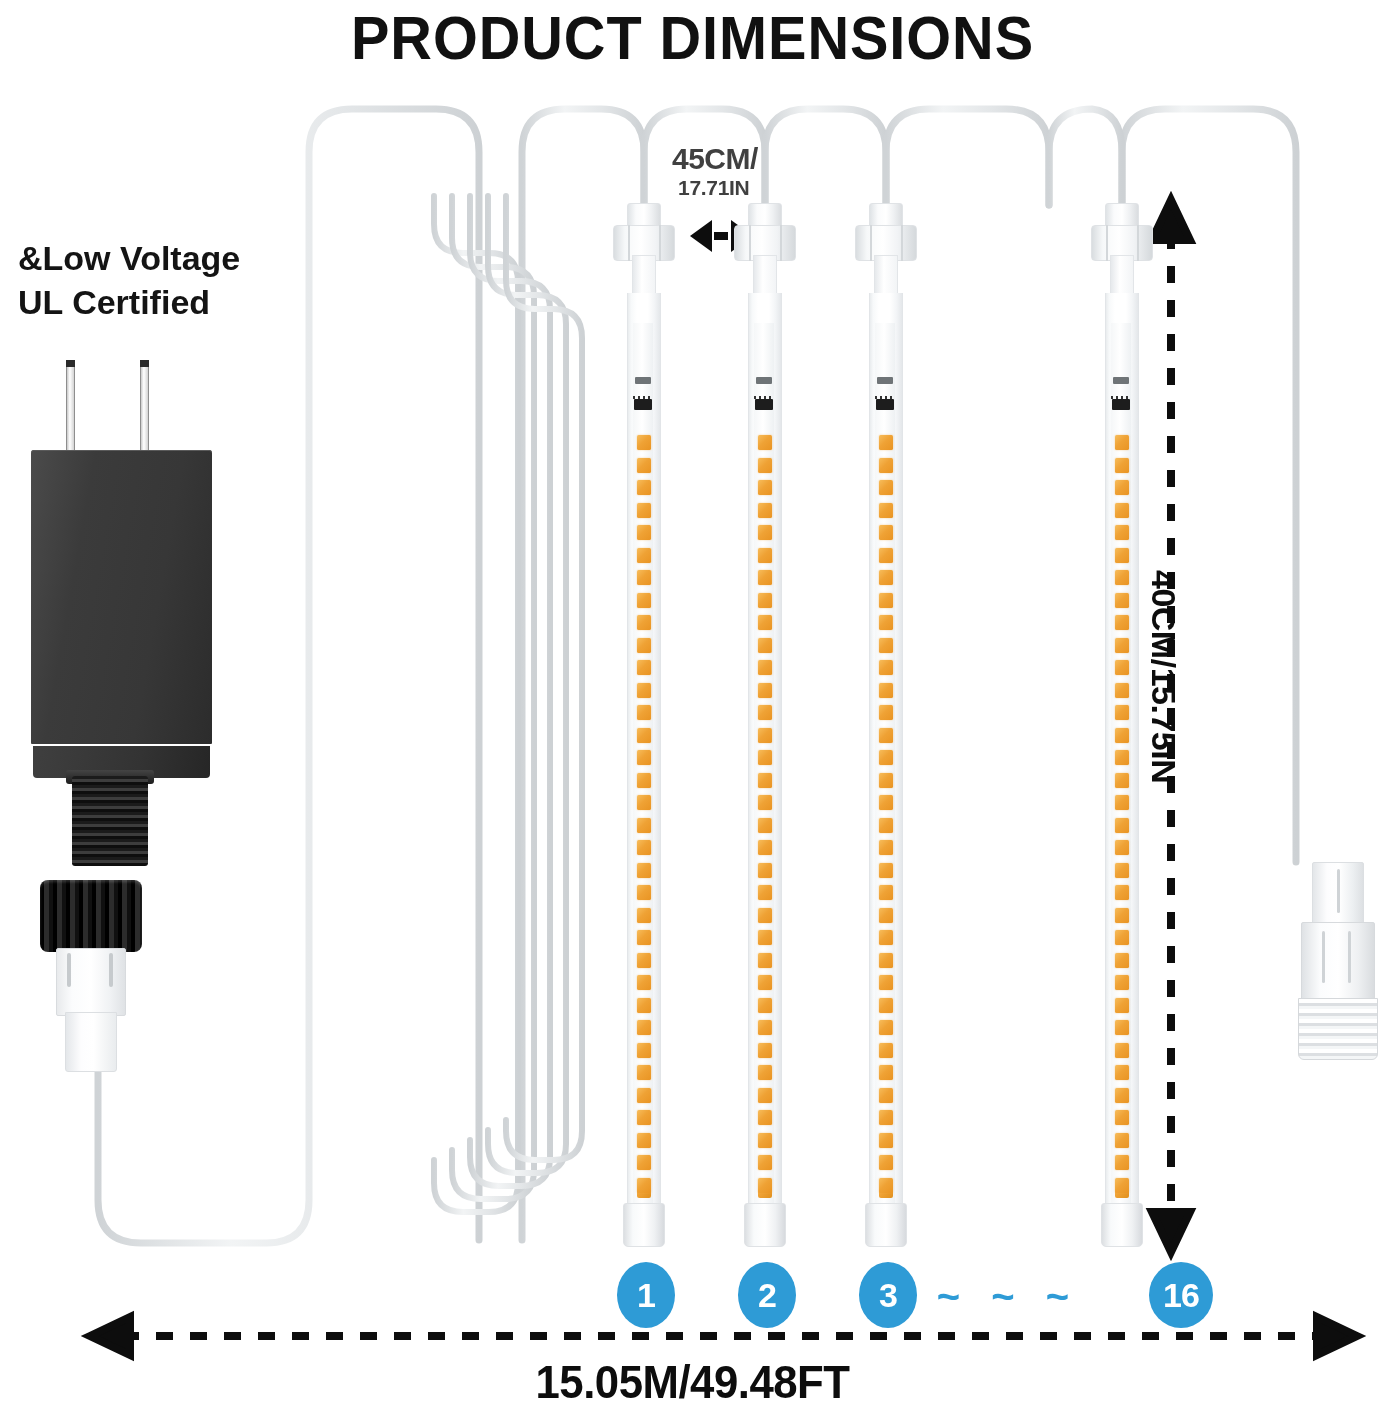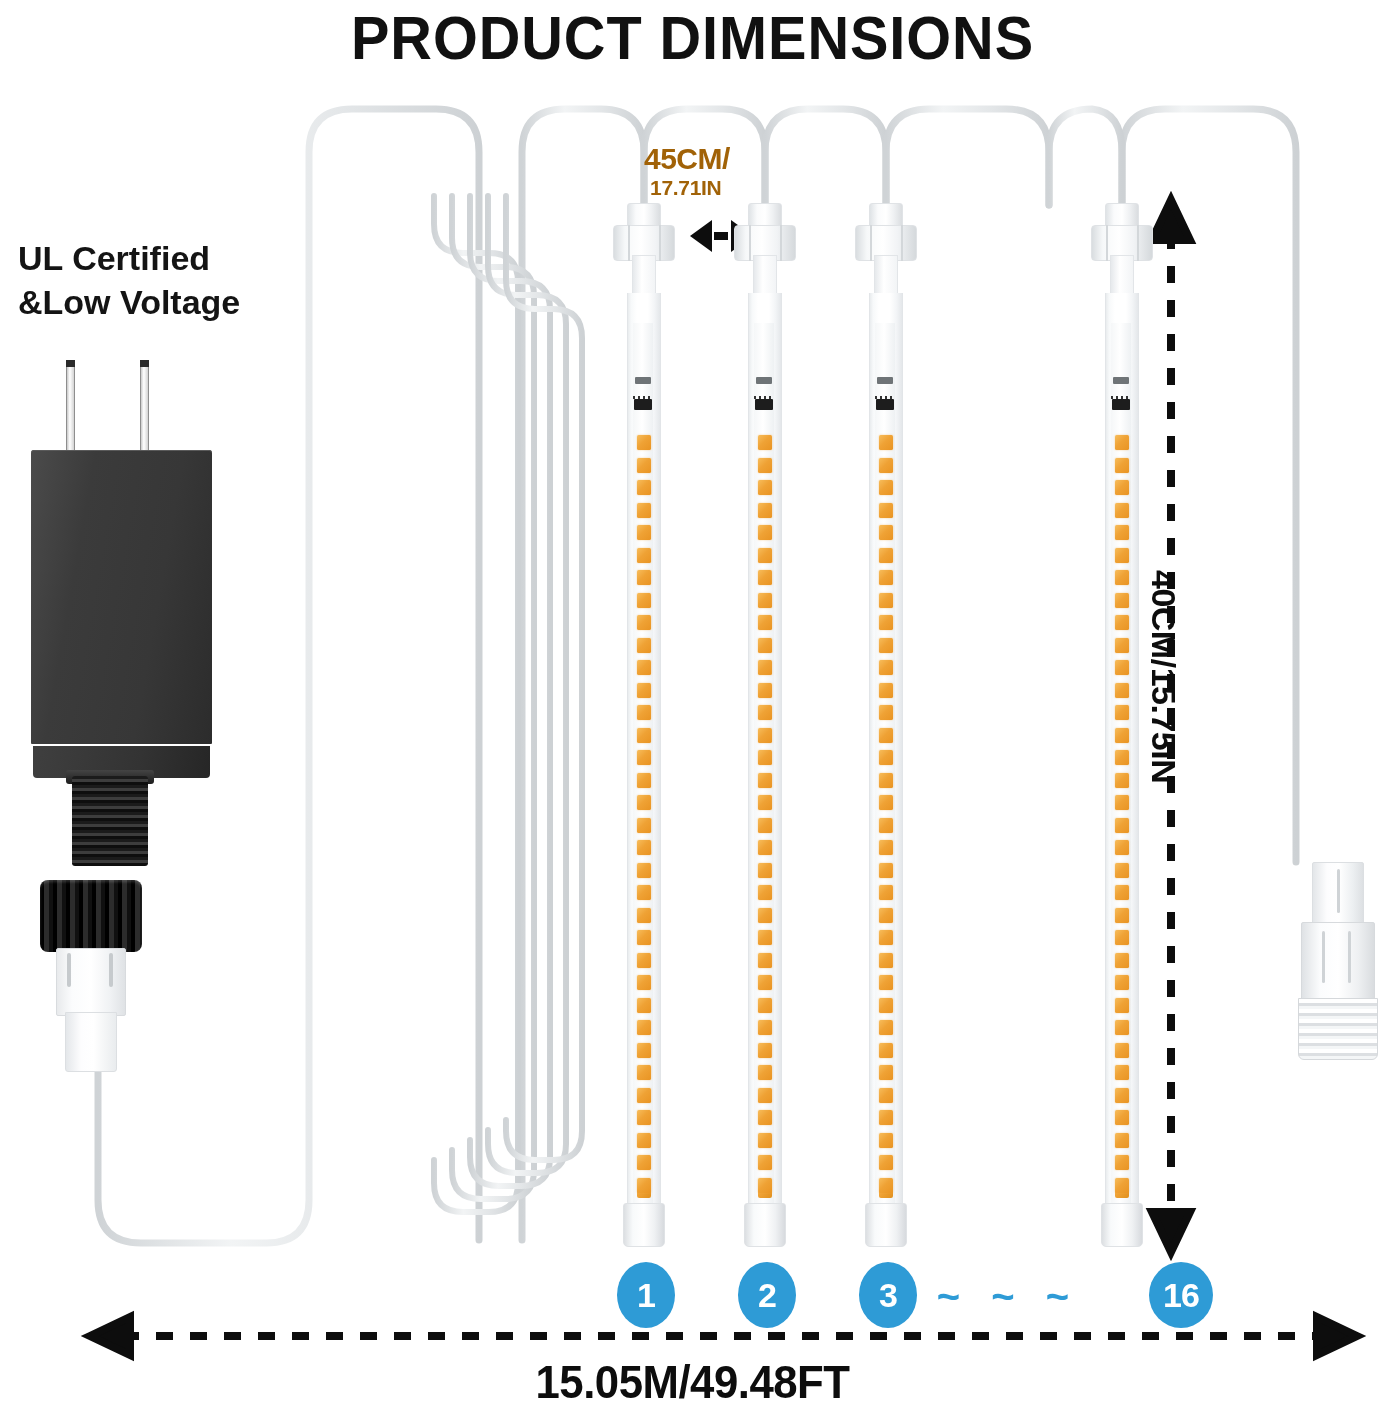--- a/index.html
+++ b/index.html
@@ -327,24 +327,24 @@
     top: 978px;
     width: 14px;
     height: 17px;
     background: linear-gradient(135deg, #f9c468 0%, #efa235 50%, #e08f1d 100%);
     border-radius: 2px;
   }
 
   
   .len-label {
     position: absolute;
-    left: 644px;
+    left: 672px;
     top: 143px;
     text-align: left;
-    color: #a16207;
+    color: #404040;
     white-space: nowrap;
   }
   .len-label .big {
     font-weight: bold;
     font-size: 30px;
     line-height: 32px;
     letter-spacing: -0.5px;
   }
   .len-label .small {
     font-weight: bold;
@@ -415,22 +415,22 @@
   }
 </style>
 </head>
 <body>
 
 <div id="stage">
 
   <div class="title">PRODUCT DIMENSIONS</div>
 
   <div class="ul-text">
+    <div>&amp;Low Voltage</div>
     <div>UL Certified</div>
-    <div>&amp;Low Voltage</div>
   </div>
 
   <svg id="wires" viewBox="0 0 1385 1409">
     <defs>
       <linearGradient id="wg" x1="0" y1="0" x2="1" y2="0">
         <stop offset="0%" stop-color="#cfd3d6"></stop>
         <stop offset="35%" stop-color="#f2f4f5"></stop>
         <stop offset="65%" stop-color="#e3e6e8"></stop>
         <stop offset="100%" stop-color="#cdd1d4"></stop>
       </linearGradient>

